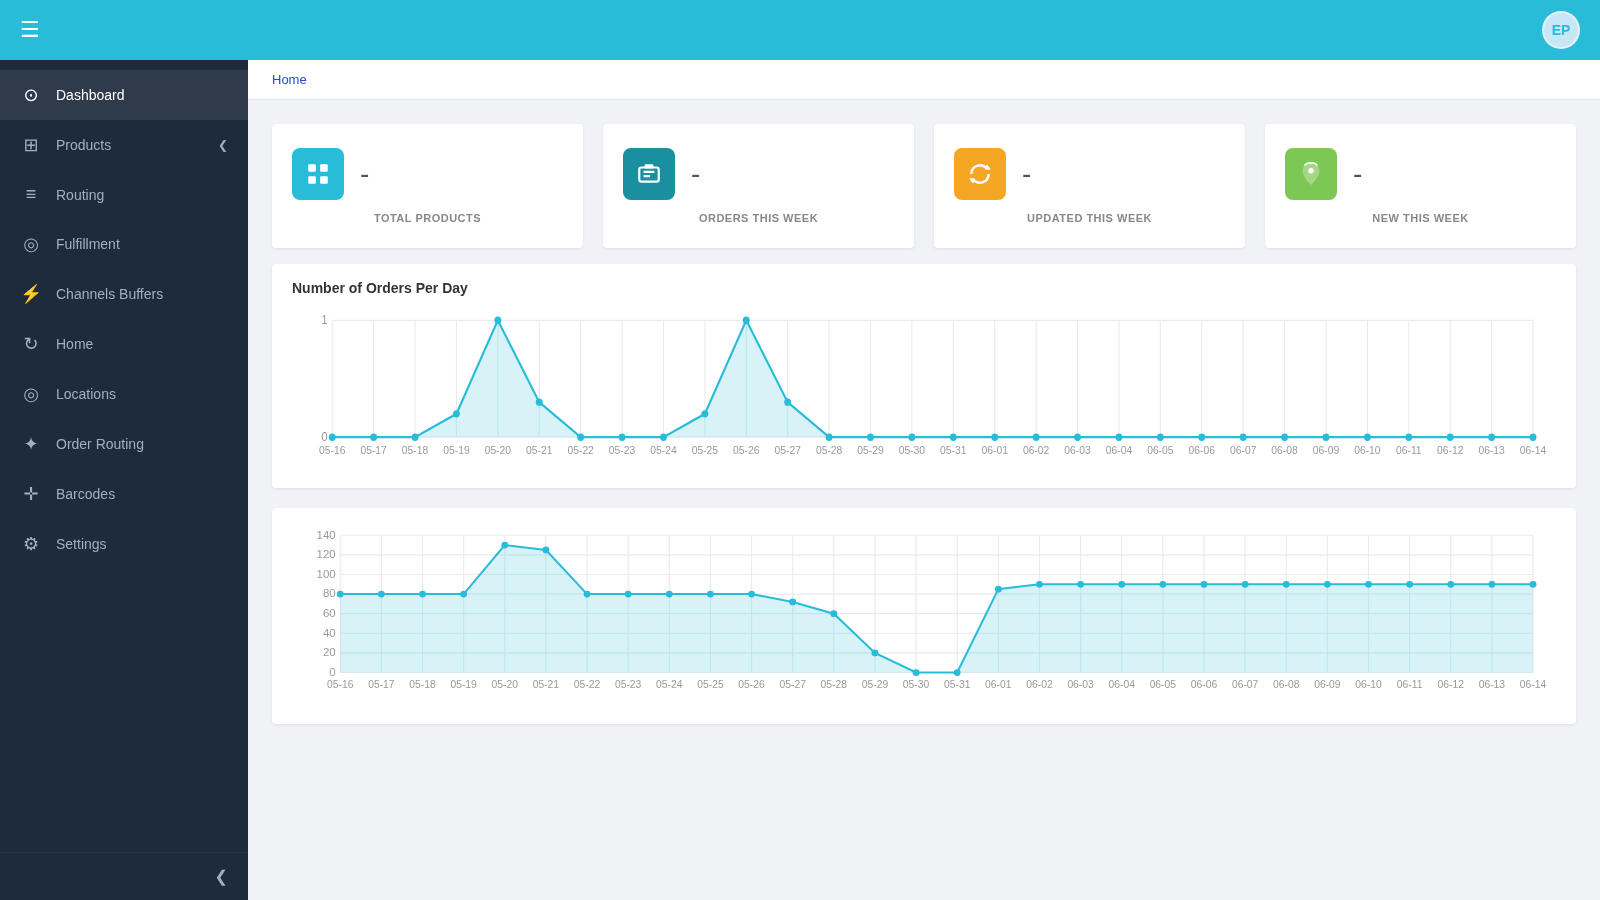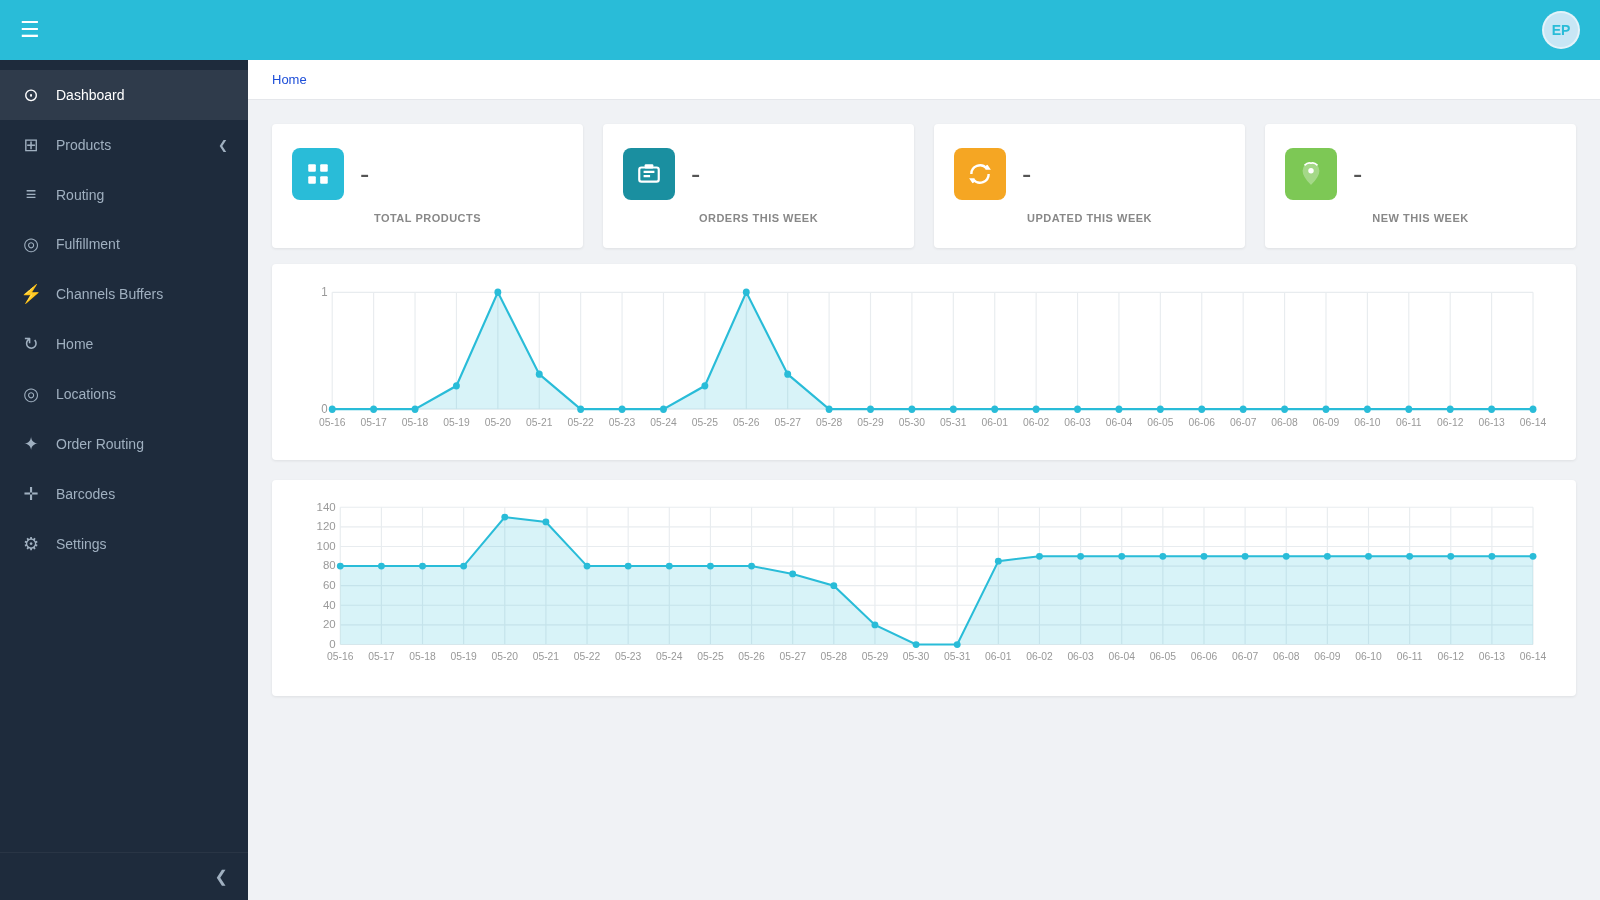--- a/index.html
+++ b/index.html
@@ -324,20 +324,21 @@
                 <path d="M6 4 Q9 1 12 2 Q15 1 18 4" stroke="white" stroke-width="1.5" fill="none"></path>
               </svg>
             </div>
       <span class="stat-value">-</span>
     </div>
     <div class="stat-label">NEW THIS WEEK</div>
   </div>
       </div>
 
     <div class="chart-section">
+      <div class="chart-title">Number of Orders Per Day</div>
       <div class="chart-container">
         <svg class="chart" id="chart1-svg" viewBox="0 0 1100 130" preserveAspectRatio="none">
             <line x1="35" x2="1080" y1="105" y2="105" class="chart-grid"></line>
             <text x="31" y="108" text-anchor="end" class="chart-y-label">0</text>
             <line x1="35" x2="1080" y1="10" y2="10" class="chart-grid"></line>
             <text x="31" y="13" text-anchor="end" class="chart-y-label">1</text>
             <line x1="35" x2="35" y1="10" y2="105" class="chart-grid"></line>
             <text x="35" y="119" text-anchor="middle" class="chart-x-label">05-16</text>
             <line x1="71.0344827586207" x2="71.0344827586207" y1="10" y2="105" class="chart-grid"></line>
             <text x="71.0344827586207" y="119" text-anchor="middle" class="chart-x-label">05-17</text>

